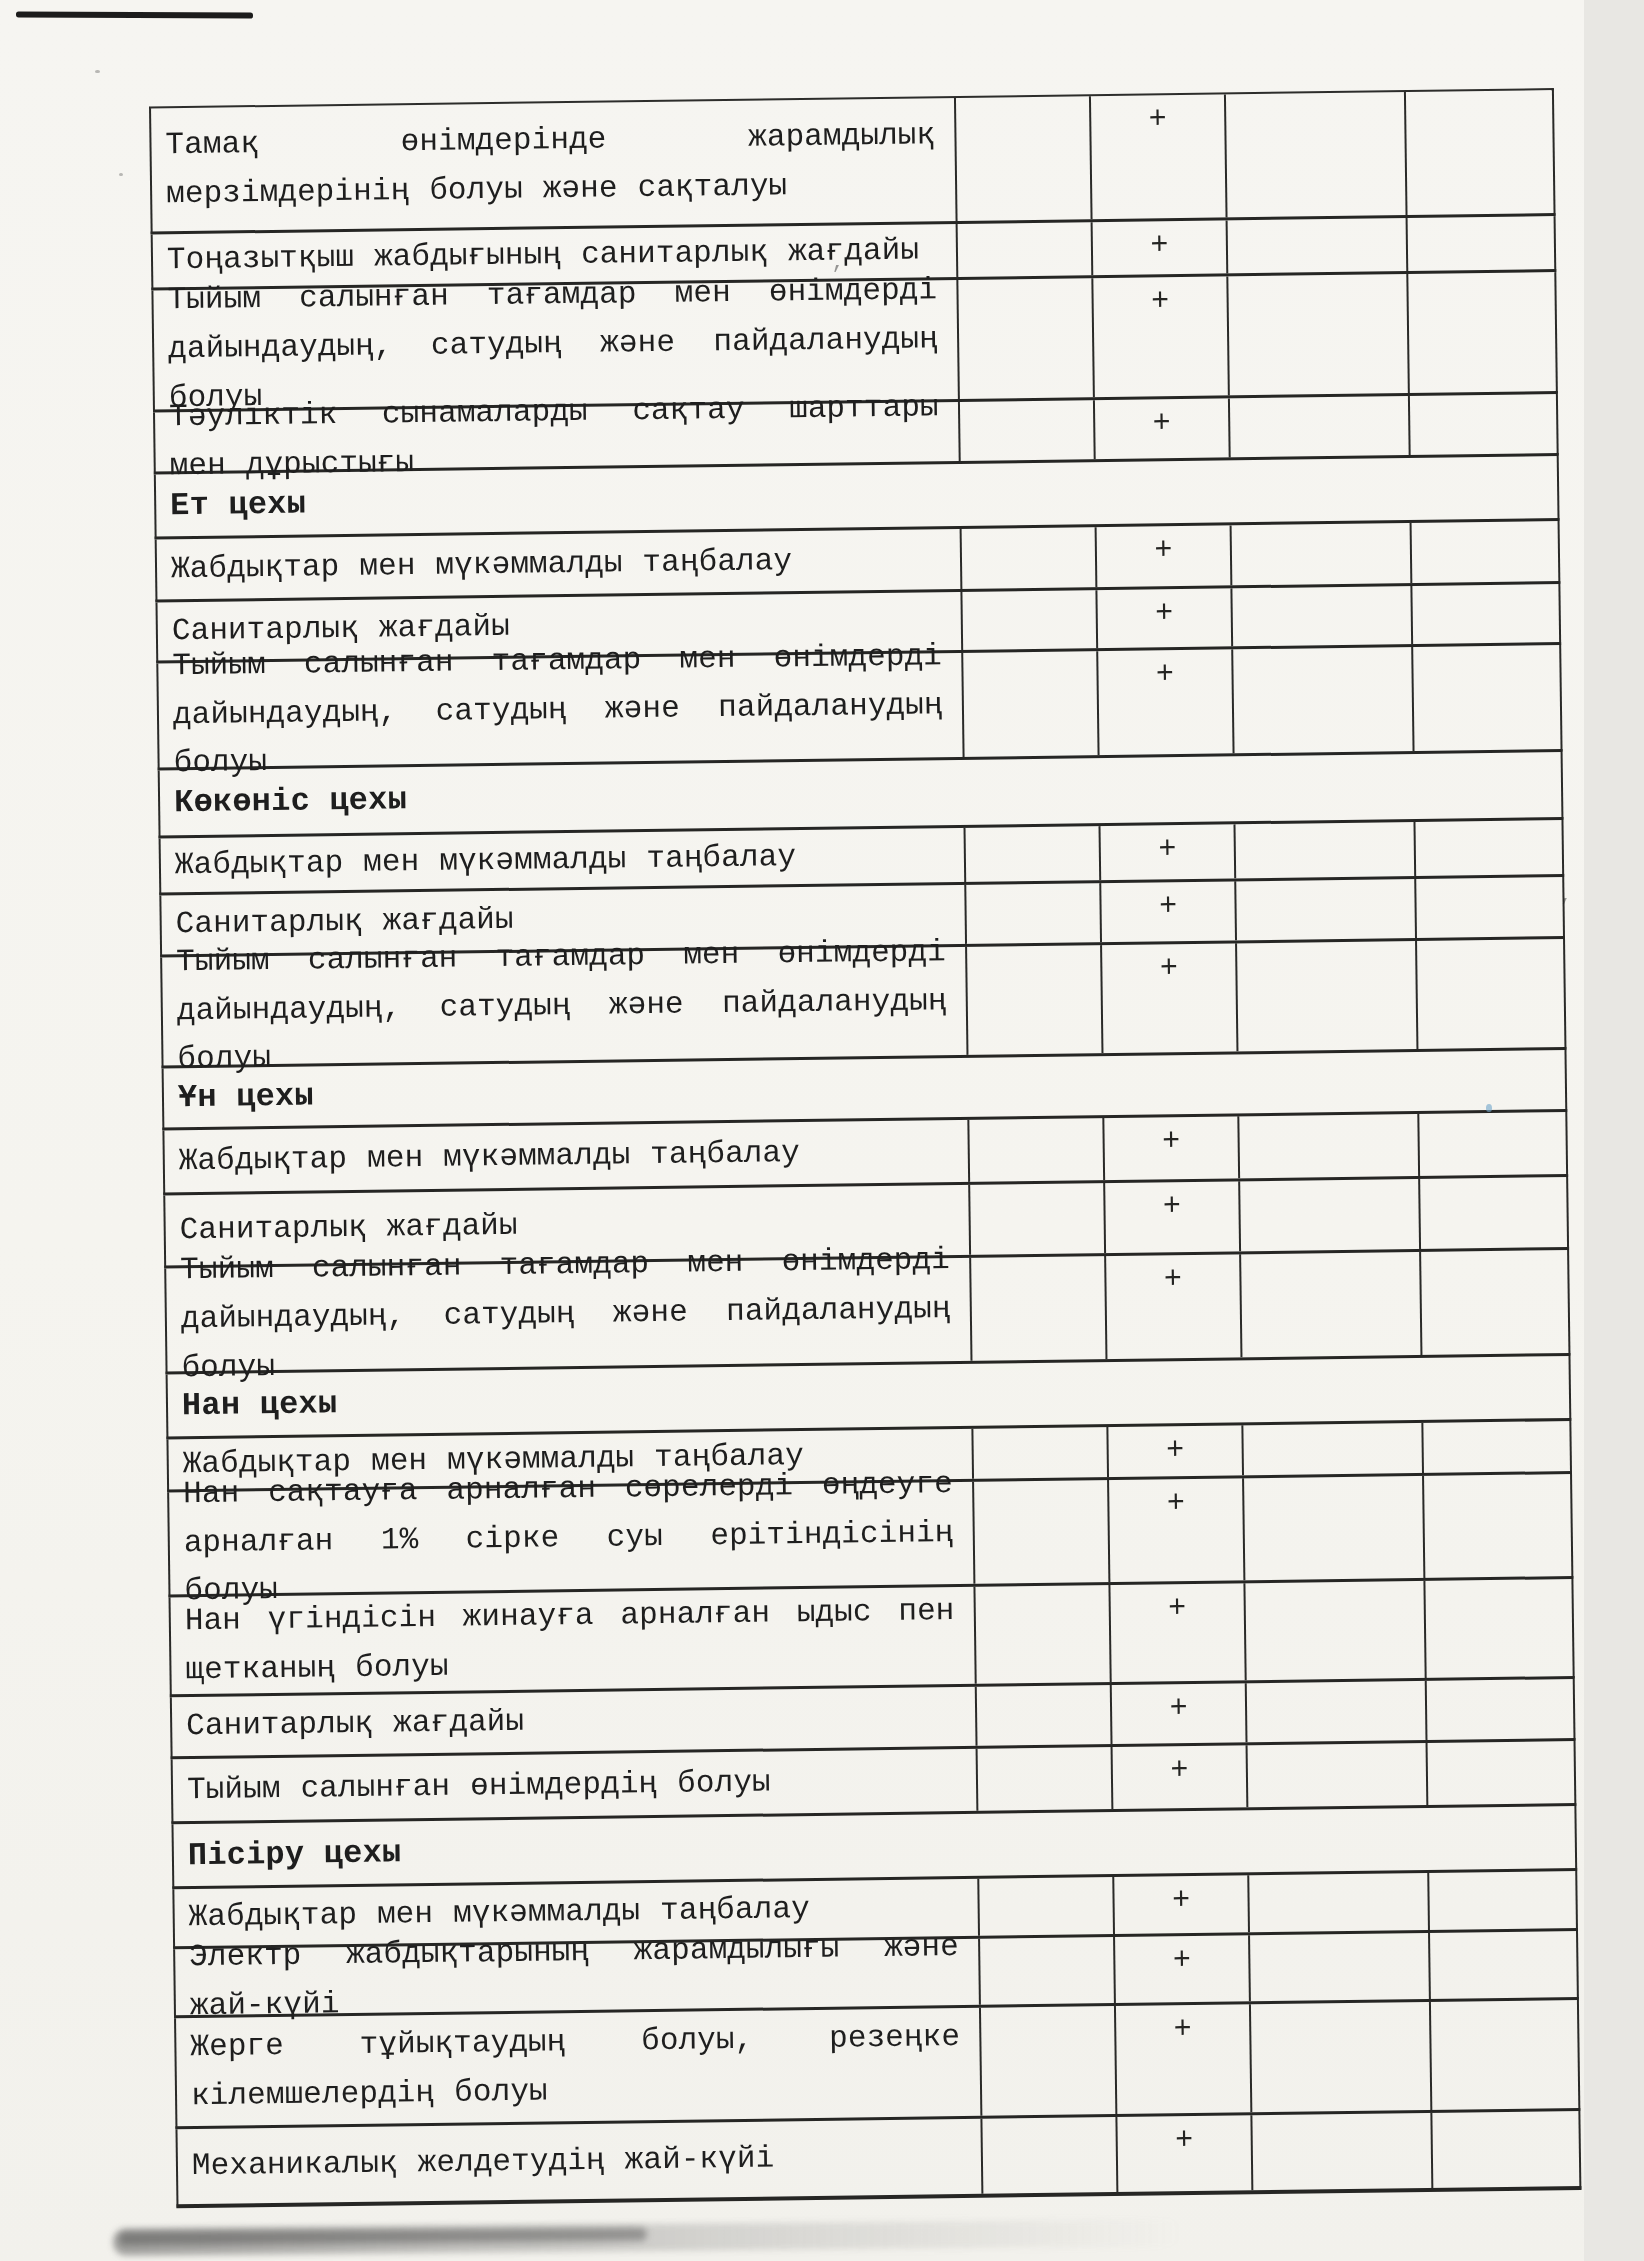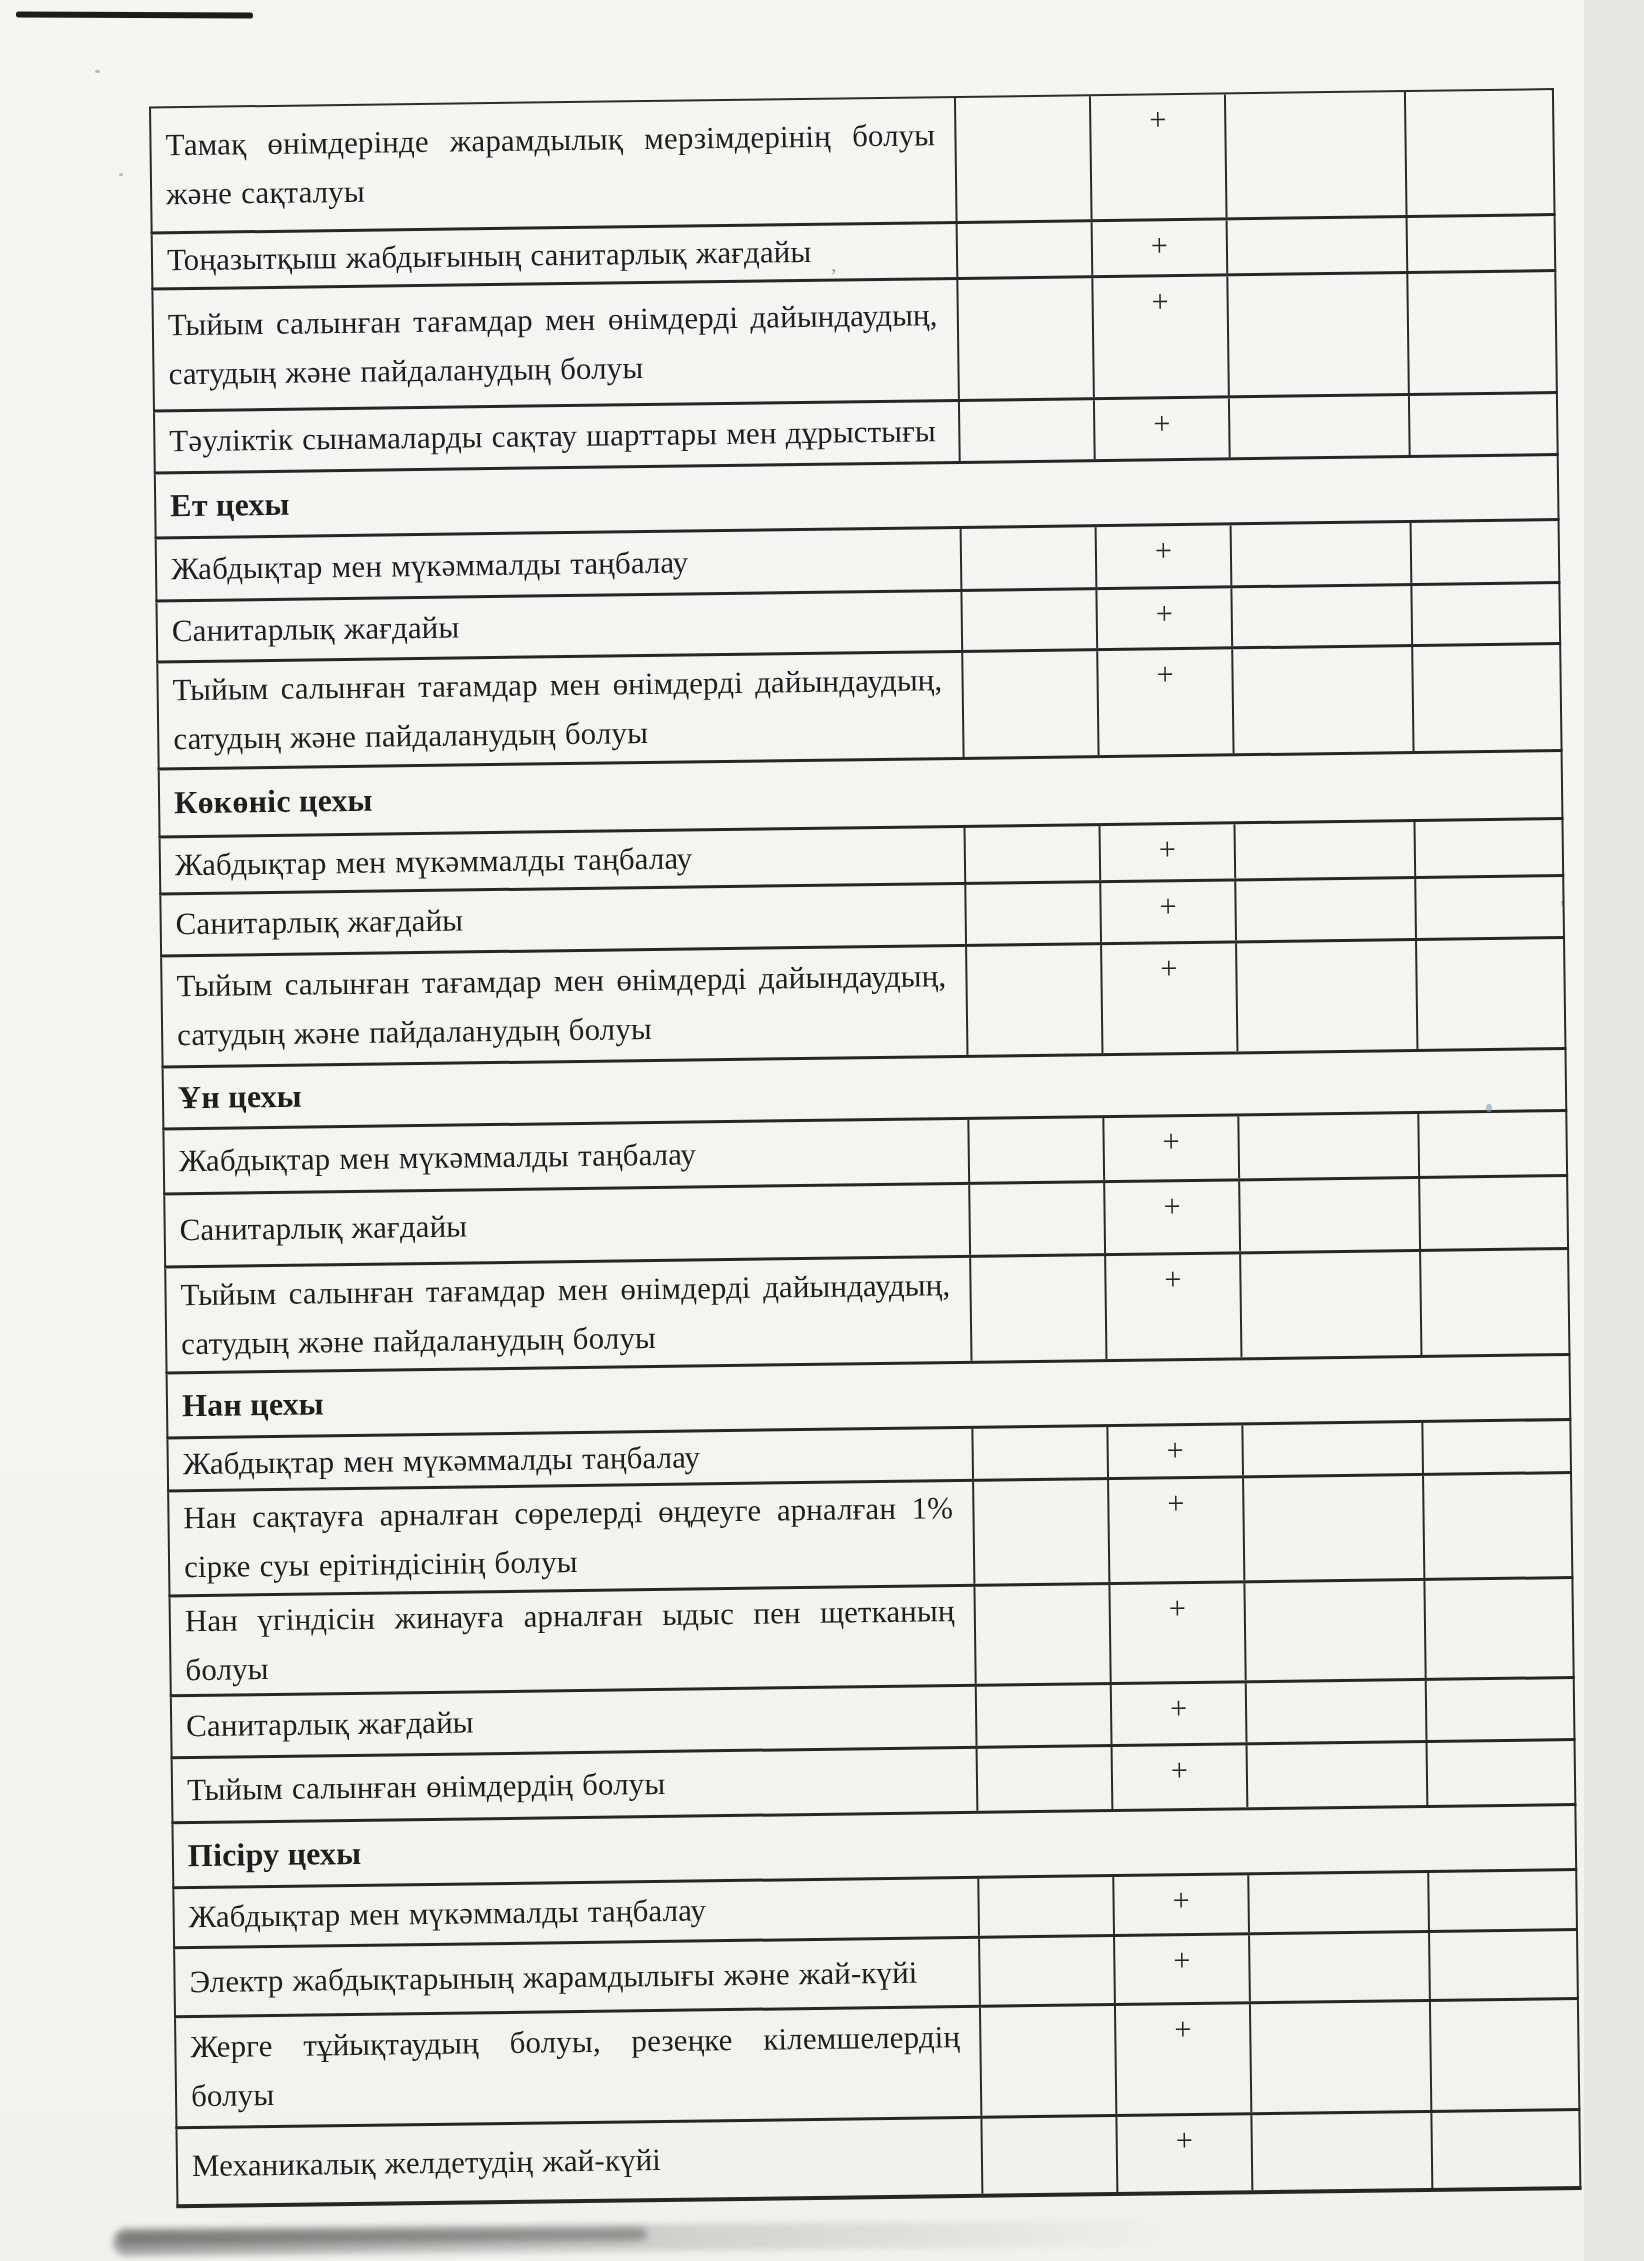--- a/index.html
+++ b/index.html
@@ -1,21 +1,21 @@
 <!DOCTYPE html>
 <html style="font-size:10.3px"><head>
 <meta charset="utf-8">
 <style>
   html,body{margin:0;padding:0;background:#e8e7e3;}
   .page{
     position:relative;
     width:1584px;height:2261px;
     background:linear-gradient(180deg,#f6f5f1 0%,#f5f4ef 55%,#f2f1ec 100%);
     overflow:hidden;
-    font-family:Liberation Serif, serif;
+    font-family:Liberation Mono, monospace;
     color:#1e1e1e;
   }
   
   .artifact-topline{
     position:absolute;left:15.5px;top:11.6px;width:237px;height:5.8px;
     background:#1c1c1c;border-radius:2.6px;transform:rotate(0.3deg);
   }
   .smudge-bottom{
     position:absolute;left:113px;top:2224px;width:1069px;height:27px;
     background:linear-gradient(to right,rgba(85,85,85,.50),rgba(130,130,130,.28) 55%,rgba(160,160,160,0));

